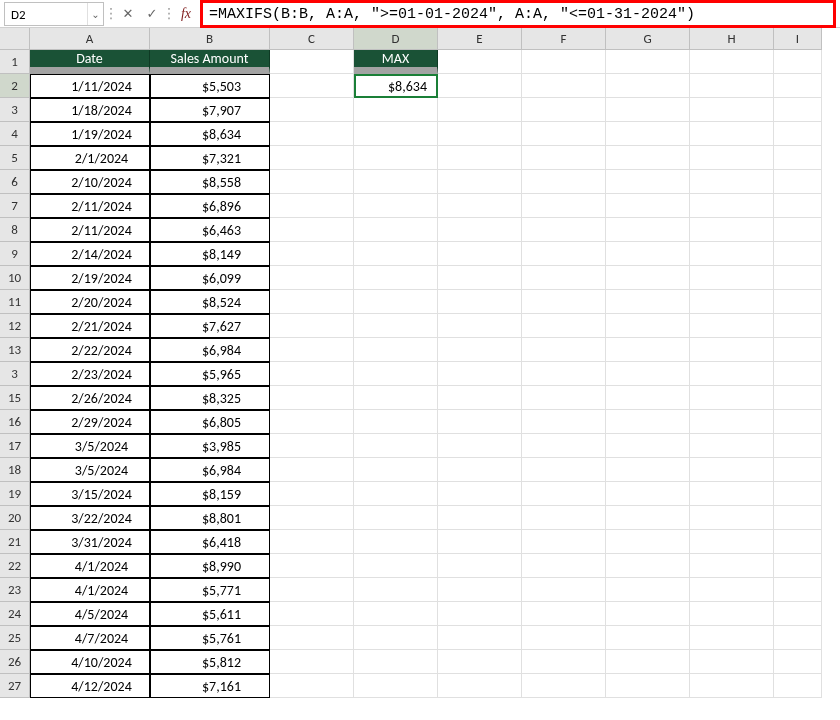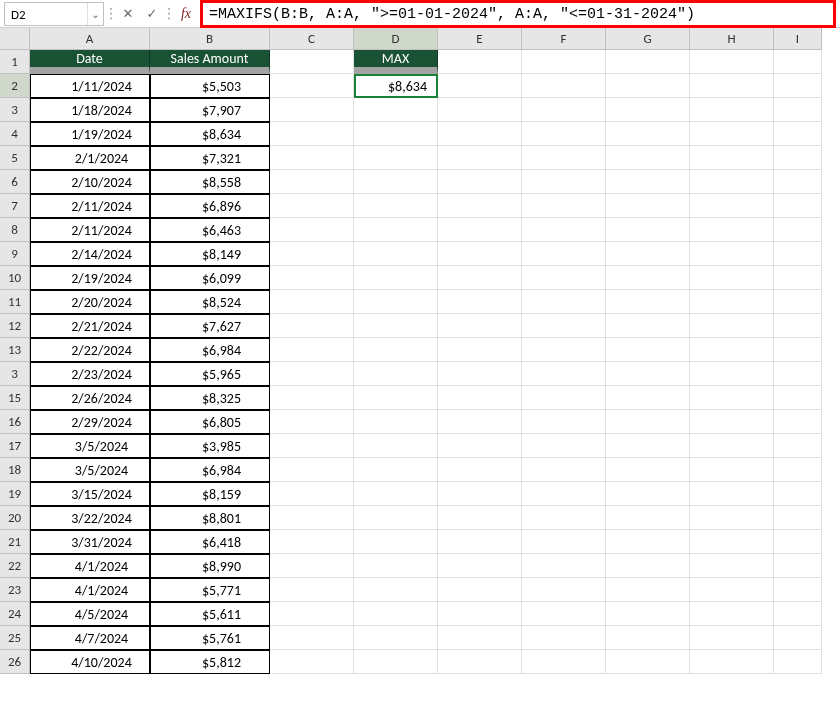--- a/index.html
+++ b/index.html
@@ -494,14 +494,26 @@
         <div class="cell wA center bordered">4/10/2024</div>
         <div class="cell wB center bordered">$5,812</div>
         <div class="cell wC"></div>
         <div class="cell wD"></div>
         <div class="cell wE"></div>
         <div class="cell wF"></div>
         <div class="cell wG"></div>
         <div class="cell wH"></div>
         <div class="cell wI"></div>
       </div>
+      <div class="row">
+        <div class="row-header">27</div>
+        <div class="cell wA center bordered">4/12/2024</div>
+        <div class="cell wB center bordered">$7,161</div>
+        <div class="cell wC"></div>
+        <div class="cell wD"></div>
+        <div class="cell wE"></div>
+        <div class="cell wF"></div>
+        <div class="cell wG"></div>
+        <div class="cell wH"></div>
+        <div class="cell wI"></div>
+      </div>
     </div>
 </div>
 
 </body></html>

